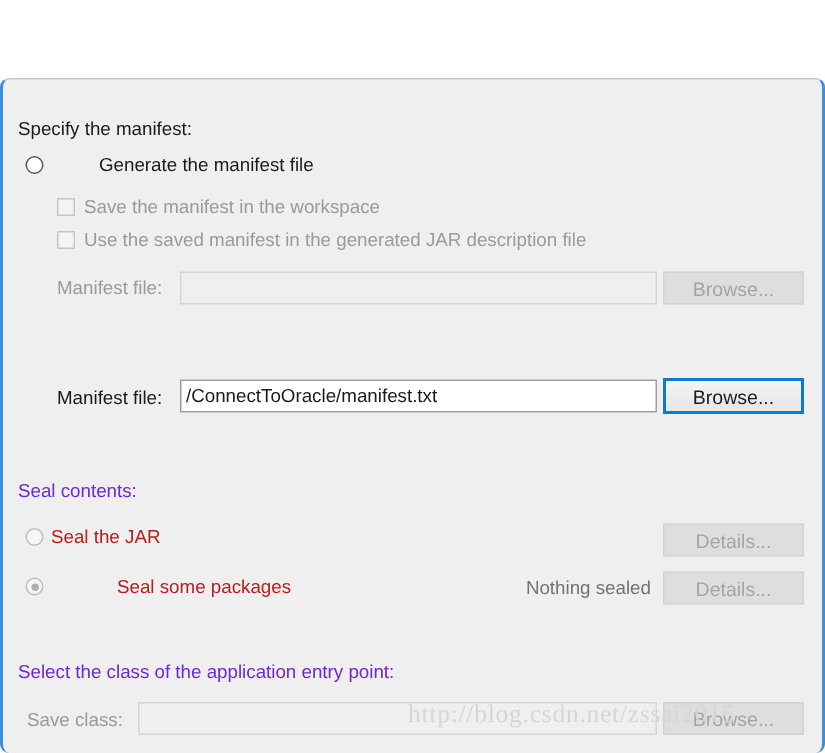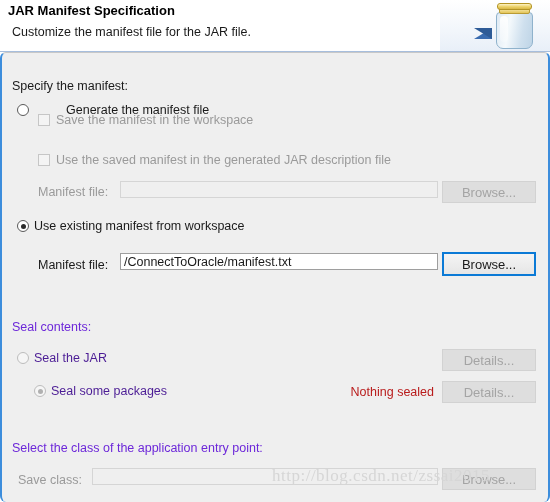--- a/index.html
+++ b/index.html
@@ -174,21 +174,21 @@
     height: 5px;
     border-radius: 50%;
     background: #2b2b2b;
   }
   .radio.disabled {
     border-color: #bdbdbd;
     background: #f6f6f6;
   }
   .radio.disabled.checked::after { background: #b0b0b0; }
   .radio-label { font-size: 12.5px; color: #1a1a1a; }
-  .radio-label.dim { color: #4c1d95; }
+  .radio-label.dim { color: #b91c1c; }
 
   
   .check-row {
     position: absolute;
     display: flex;
     align-items: center;
     white-space: nowrap;
   }
   .checkbox {
     width: 12px;
@@ -213,21 +213,21 @@
   .textbox {
     position: absolute;
     box-sizing: border-box;
     border: 1px solid #9e9e9e;
     background: #ffffff;
     font-size: 12.5px;
     color: #1a1a1a;
     padding: 0 3px;
     display: flex;
     align-items: center;
-    height: 17px;
+    height: 22px;
     overflow: hidden;
     white-space: nowrap;
   }
   .textbox.disabled {
     border: 1px solid #d5d5d5;
     background: #efefef;
     color: #b5b5b5;
   }
 
   .btn {
@@ -250,21 +250,21 @@
   }
   .btn.focused {
     border: 2px solid #0b7ad6;
     background: linear-gradient(180deg,#f4f4f4,#e6e6e6);
     height: 24px;
   }
 
   .status-text {
     position: absolute;
     font-size: 12.5px;
-    color: #b91c1c;
+    color: #737373;
     white-space: nowrap;
     text-align: right;
   }
 
   .watermark {
     position: absolute;
     left: 272px;
     top: 466px;
     font-family: "Liberation Serif", serif;
     font-size: 17px;
@@ -272,82 +272,63 @@
     letter-spacing: 0.5px;
     white-space: nowrap;
     pointer-events: none;
   }
 </style>
 </head>
 <body>
 
 <div class="wizard">
 
-  <div class="header">
-    <div class="header-title">JAR Manifest Specification</div>
-    <div class="header-sub">Customize the manifest file for the JAR file.</div>
-
-    <div class="header-art">
-      <div class="arrow-b"></div>
-      <div class="arrow"></div>
-      <div class="jar">
-        <div class="jar-body"></div>
-        <div class="jar-gloss"></div>
-        <div class="jar-neck"></div>
-        <div class="jar-lid"></div>
-      </div>
-    </div>
-  </div>
 
   <div class="panel">
 
     <div class="section-label" style="left:10px; top:26px;">Specify the manifest:</div>
 
     <div class="radio-row" style="left:15px; top:50px;gap:32px;">
       <span class="radio"></span>
       <span class="radio-label">Generate the manifest file</span>
     </div>
 
-    <div class="check-row" style="left:36px; top:60px;">
+    <div class="check-row" style="left:36px; top:78px;">
       <span class="checkbox"></span>
       <span class="check-label">Save the manifest in the workspace</span>
     </div>
 
     <div class="check-row" style="left:36px; top:100px;">
       <span class="checkbox"></span>
       <span class="check-label">Use the saved manifest in the generated JAR description file</span>
     </div>
 
     <div class="field-label dim" style="left:36px; top:132px;">Manifest file:</div>
 
     <div class="textbox disabled" style="left:118px; top:128px; width:318px;"></div>
 
     <div class="btn disabled" style="left:440px; top:128px; width:94px;">Browse...</div>
 
-    <div class="radio-row" style="left:15px; top:166px;">
-      <span class="radio checked"></span>
-      <span class="radio-label">Use existing manifest from workspace</span>
-    </div>
 
     <div class="field-label" style="left:36px; top:205px;">Manifest file:</div>
 
     <div class="textbox" style="left:118px; top:200px; width:318px;">/ConnectToOracle/manifest.txt</div>
 
     <div class="btn focused" style="left:440px; top:199px; width:94px;">Browse...</div>
 
     <div class="section-label dim" style="left:10px; top:267px;">Seal contents:</div>
 
     <div class="radio-row" style="left:15px; top:298px;">
       <span class="radio disabled"></span>
       <span class="radio-label dim">Seal the JAR</span>
     </div>
 
     <div class="btn disabled" style="left:440px; top:296px; width:94px;">Details...</div>
 
-    <div class="radio-row" style="left:32px; top:331px;">
+    <div class="radio-row" style="left:15px; top:331px;gap:44px;">
       <span class="radio disabled checked"></span>
       <span class="radio-label dim">Seal some packages</span>
     </div>
 
     <div class="status-text" style="left:270px; top:332px; width:162px;">Nothing sealed</div>
 
     <div class="btn disabled" style="left:440px; top:328px; width:94px;">Details...</div>
 
     <div class="section-label dim" style="left:10px; top:388px;">Select the class of the application entry point:</div>
 

